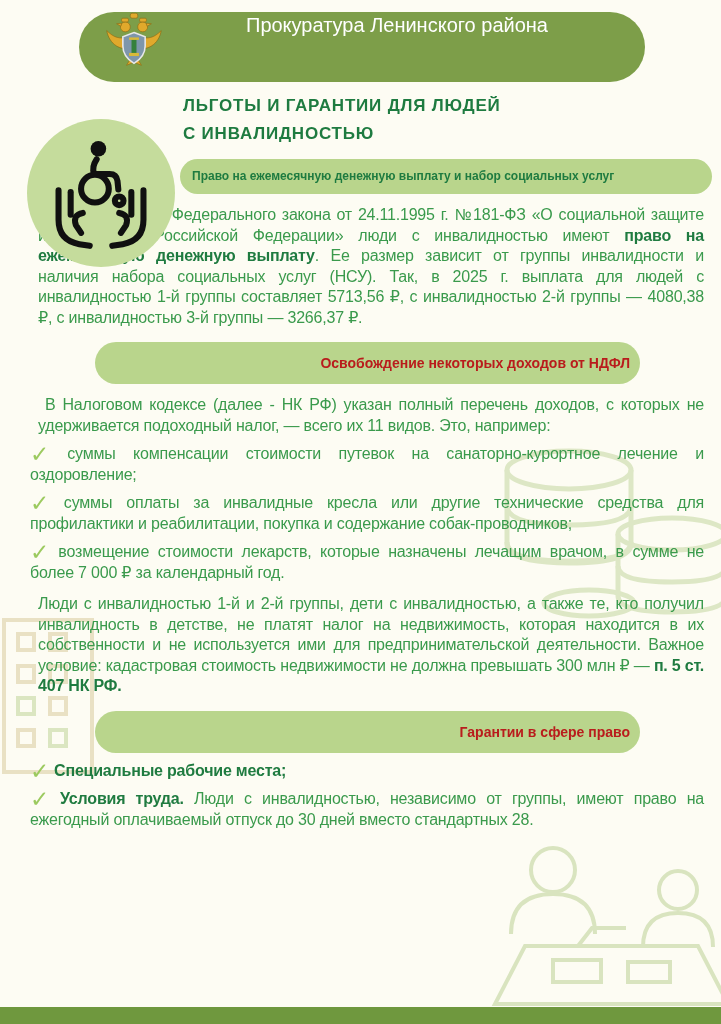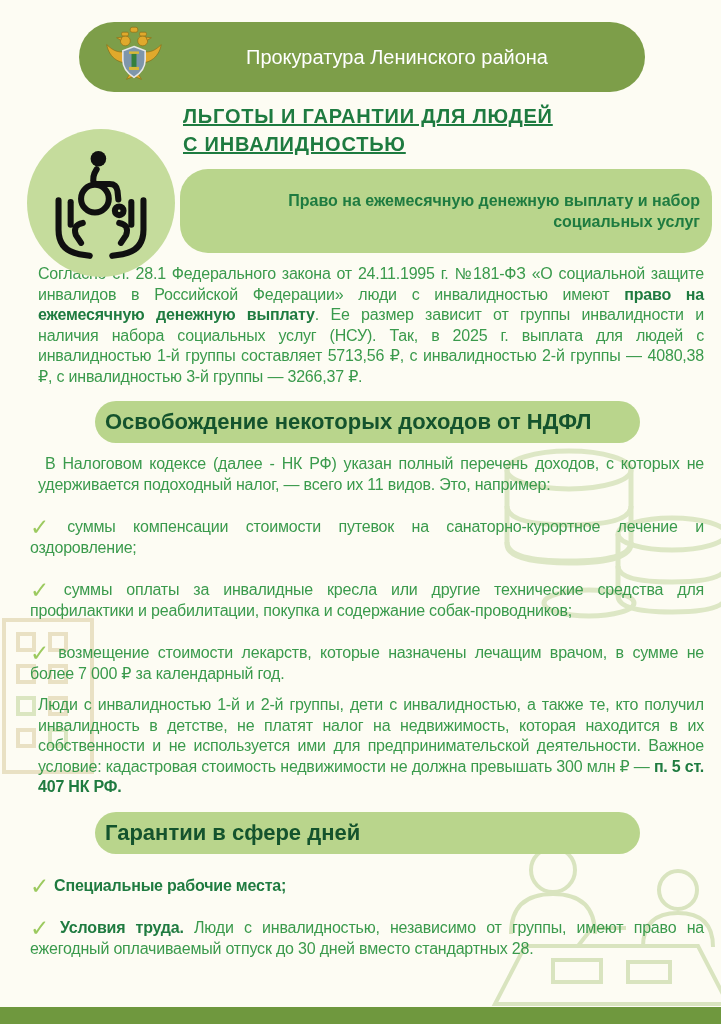--- a/index.html
+++ b/index.html
@@ -5,51 +5,51 @@
   html,body{margin:0;padding:0;}
   .page{
     width:721px;height:1024px;position:relative;overflow:hidden;
     background:#fdfcf3;
     font-family:"Liberation Sans","DejaVu Sans",sans-serif;
   }
   .watermark{position:absolute;z-index:0;}
   .content{position:relative;z-index:1;}
 
   .header-banner{
-    margin:22px 0 0 79px;width:566px;height:70px;background:#7d9e49;
-    border-radius:36px;display:flex;align-items:center;box-sizing:border-box;padding:0 16px;
+    margin:12px 0 0 79px;width:566px;height:70px;background:#7d9e49;
+    border-radius:36px;display:flex;box-sizing:border-box;padding:0 16px;
   }
   .emblem{width:62px;height:62px;flex:0 0 auto;margin-left:8px;}
   .org-name{flex:1;text-align:center;color:#ffffff;font-size:20px;line-height:26px;}
 
   .badge-circle{
     position:absolute;left:27px;top:107px;width:148px;height:148px;border-radius:50%;
     background:#c5dc9c;display:flex;align-items:center;justify-content:center;z-index:2;
   }
   .main-title{
-    margin:10px 10px 0 183px;color:#1e7b40;font-weight:bold;font-size:20px;
-    line-height:28px;letter-spacing:0.8px;text-decoration:underline;
+    margin:10px 10px 0 183px;color:#1e7b40;font-weight:bold;font-size:17px;
+    line-height:28px;letter-spacing:0.8px;
   }
   .pill-sub{
-    margin:11px 9px 0 180px;background:#b9d58c;border-radius:28px;padding:21px 12px;
-    text-align:right;color:#1e7b40;font-weight:bold;font-size:16px;line-height:21px;
+    margin:11px 9px 0 180px;background:#b9d58c;border-radius:28px;padding:7px 12px;
+    text-align:left;color:#1e7b40;font-weight:bold;font-size:12px;line-height:21px;
   }
   .section-pill{
     margin:14px 0 0 95px;width:545px;box-sizing:border-box;background:#b9d58c;
-    border-radius:24px;padding:11px 10px;text-align:left;color:#14532d;
-    font-weight:bold;font-size:22px;line-height:20px;
+    border-radius:24px;padding:11px 10px;text-align:right;color:#b91c1c;
+    font-weight:bold;font-size:14px;line-height:20px;
   }
   .par{
     margin:11px 17px 0 38px;color:#3a9a4c;font-size:16px;line-height:20.5px;
     text-align:justify;letter-spacing:-0.2px;
   }
   .par b{color:#1f7b40;}
   .indent{text-indent:7px;}
   .check-item{
-    margin:22px 17px 0 30px;color:#3a9a4c;font-size:16px;line-height:20.5px;
+    margin:8px 17px 0 30px;color:#3a9a4c;font-size:16px;line-height:20.5px;
     text-align:justify;letter-spacing:-0.2px;
   }
   .check-item b{color:#1f7b40;}
   .check{
     color:#9cca5f;font-weight:bold;font-size:23px;font-style:italic;
     margin-right:5px;vertical-align:-3px;line-height:0;
   }
   .footer-bar{position:absolute;left:0;bottom:0;width:721px;height:17px;background:#6f983e;z-index:3;}
 </style>
 </head>
@@ -156,21 +156,21 @@
 
     <p class="check-item"><span class="check">✓</span><span>суммы компенсации стоимости путевок на санаторно-курортное лечение и оздоровление;</span></p>
 
     <p class="check-item"><span class="check">✓</span><span>суммы оплаты за инвалидные кресла или другие технические средства для профилактики и реабилитации, покупка и содержание собак-проводников;</span></p>
 
     <p class="check-item"><span class="check">✓</span><span>возмещение стоимости лекарств, которые назначены лечащим врачом, в сумме не более 7 000 ₽ за календарный год.</span></p>
 
 
     <p class="par"><span>Люди с инвалидностью 1-й и 2-й группы, дети с инвалидностью, а также те, кто получил инвалидность в детстве, не платят налог на недвижимость, которая находится в их собственности и не используется ими для предпринимательской деятельности. Важное условие: кадастровая стоимость недвижимости не должна превышать 300 млн ₽ — </span><b>п. 5 ст. 407 НК РФ.</b></p>
 
-    <div class="section-pill">Гарантии в сфере дней</div>
+    <div class="section-pill">Гарантии в сфере право</div>
 
 
 
     <p class="check-item"><span class="check">✓</span><b>Специальные рабочие места;</b><span></span></p>
 
     <p class="check-item"><span class="check">✓</span><b>Условия труда.</b><span> Люди с инвалидностью, независимо от группы, имеют право на ежегодный оплачиваемый отпуск до 30 дней вместо стандартных 28.</span></p>
 
   </div>
 
   <div class="footer-bar"></div>

